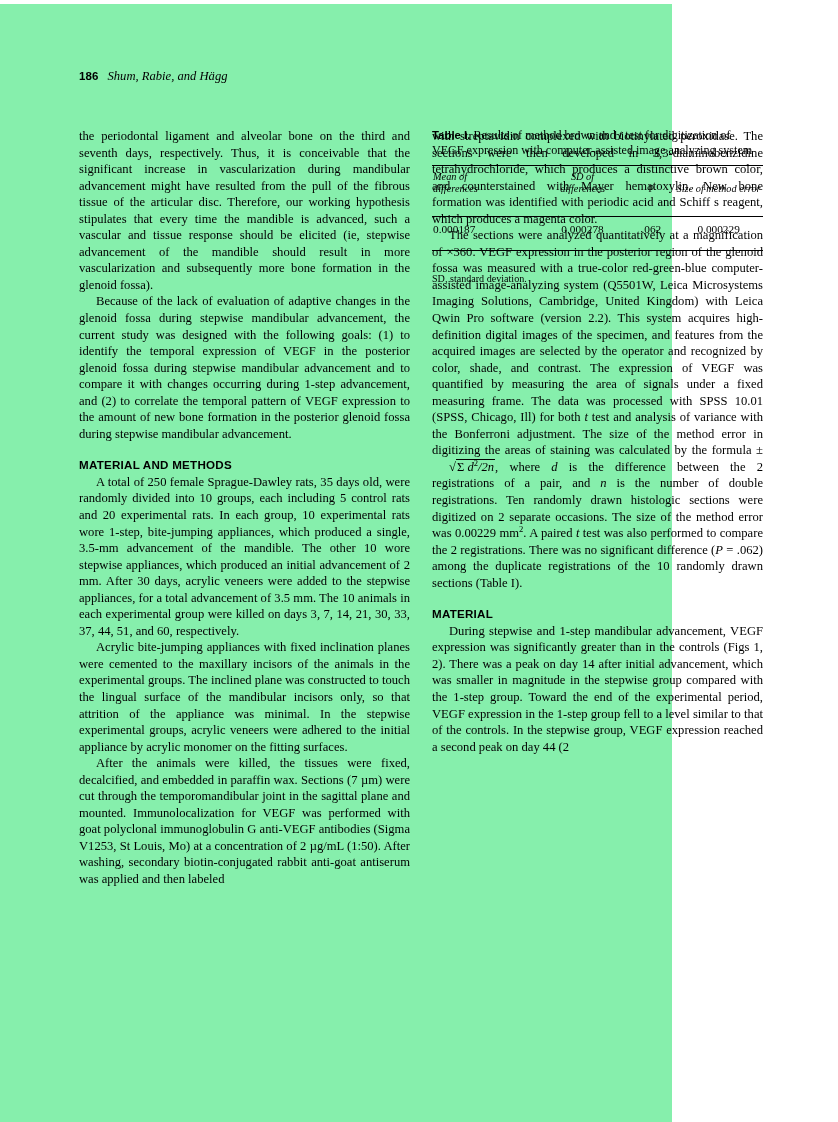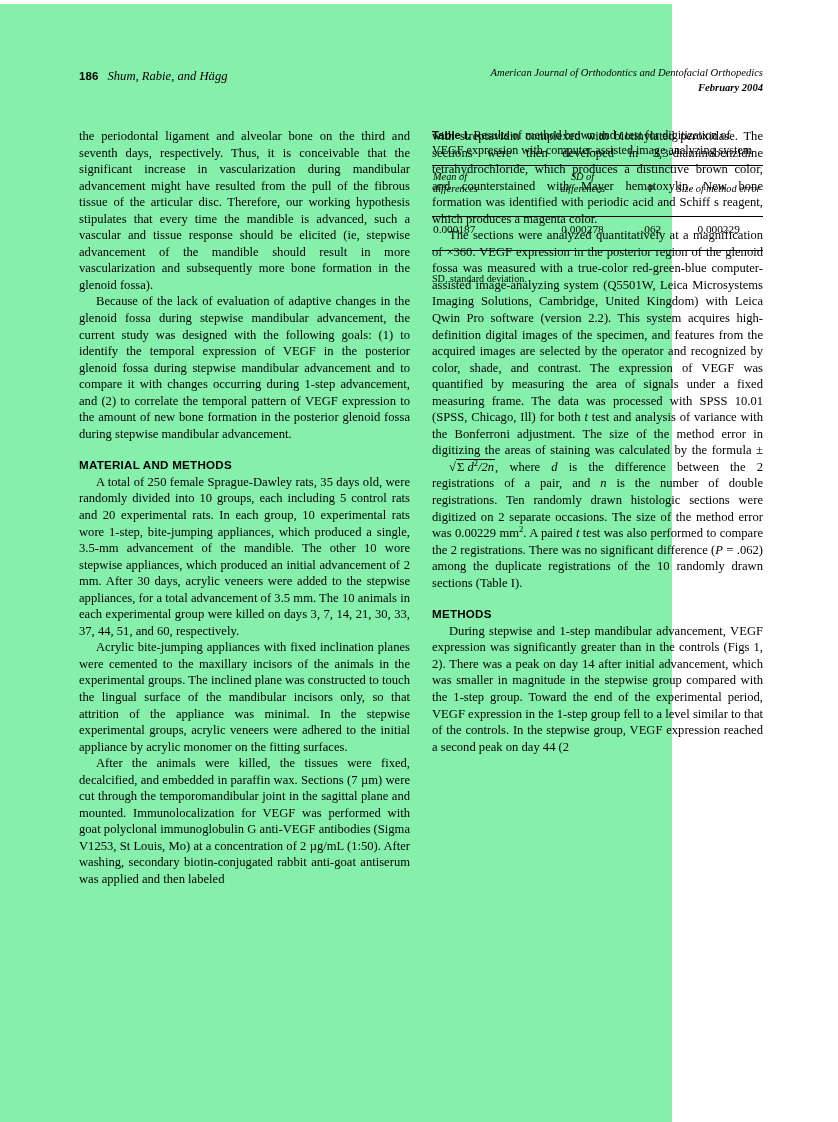--- a/index.html
+++ b/index.html
@@ -170,24 +170,20 @@
   }
 </style>
 </head>
 <body>
 
 <div class="page">
 
   <div class="runhead">
     <div class="runhead-left">
       <span class="folio">186</span><span class="runhead-authors">Shum, Rabie, and Hägg</span>
-    </div>
-    <div class="runhead-right">
-      <span>American Journal of Orthodontics and Dentofacial Orthopedics</span>
-      <span class="line2">February 2004</span>
     </div>
   </div>
 
   <div class="col col-left">
     <p class="body">the periodontal ligament and alveolar bone on the third and seventh days, respectively. Thus, it is conceivable that the significant increase in vascularization during mandibular advancement might have resulted from the pull of the fibrous tissue of the articular disc. Therefore, our working hypothesis stipulates that every time the mandible is advanced, such a vascular and tissue response should be elicited (ie, stepwise advancement of the mandible should result in more vascularization and subsequently more bone formation in the glenoid fossa).</p>
     <p class="body indent">Because of the lack of evaluation of adaptive changes in the glenoid fossa during stepwise mandibular advancement, the current study was designed with the following goals: (1) to identify the temporal expression of VEGF in the posterior glenoid fossa during stepwise mandibular advancement and to compare it with changes occurring during 1-step advancement, and (2) to correlate the temporal pattern of VEGF expression to the amount of new bone formation in the posterior glenoid fossa during stepwise mandibular advancement.</p>
 
     <h2 class="section">MATERIAL AND METHODS</h2>
 
     <p class="body indent">A total of 250 female Sprague-Dawley rats, 35 days old, were randomly divided into 10 groups, each including 5 control rats and 20 experimental rats. In each group, 10 experimental rats wore 1-step, bite-jumping appliances, which produced a single, 3.5-mm advancement of the mandible. The other 10 wore stepwise appliances, which produced an initial advancement of 2 mm. After 30 days, acrylic veneers were added to the stepwise appliances, for a total advancement of 3.5 mm. The 10 animals in each experimental group were killed on days 3, 7, 14, 21, 30, 33, 37, 44, 51, and 60, respectively.</p>
@@ -233,18 +229,18 @@
     <div class="table-foot">SD, standard deviation.</div>
   </div>
 
   <div class="col col-right" id="right-col">
     <p class="body">with streptavidin complexed with biotinylated peroxidase. The sections were then developed in 3,3-diaminobenzidine tetrahydrochloride, which produces a distinctive brown color, and counterstained with Mayer hematoxylin. New bone formation was identified with periodic acid and Schiff s reagent, which produces a magenta color.</p>
 
     <p class="body indent">
       <span>The sections were analyzed quantitatively at a magnification of ×360. VEGF expression in the posterior region of the glenoid fossa was measured with a true-color red-green-blue computer-assisted image-analyzing system (Q5501W, Leica Microsystems Imaging Solutions, Cambridge, United Kingdom) with Leica Qwin Pro software (version 2.2). This system acquires high-definition digital images of the specimen, and features from the acquired images are selected by the operator and recognized by color, shade, and contrast. The expression of VEGF was quantified by measuring the area of signals under a fixed measuring frame. The data was processed with SPSS 10.01 (SPSS, Chicago, Ill) for both </span><span class="it">t</span><span> test and analysis of variance with the Bonferroni adjustment. The size of the method error in digitizing the areas of staining was calculated by the formula </span><span>±</span><span class="sqrt-wrap"><span>√</span><span class="radicand"><span>Σ </span><span class="it">d</span><span class="sup">2</span><span class="it">/2n</span></span></span><span>, where </span><span class="it">d</span><span> is the difference between the 2 registrations of a pair, and </span><span class="it">n</span><span> is the number of double registrations. Ten randomly drawn histologic sections were digitized on 2 separate occasions. The size of the method error was 0.00229 mm</span><span class="sup">2</span><span>. A paired </span><span class="it">t</span><span> test was also performed to compare the 2 registrations. There was no significant difference (</span><span class="it">P</span><span> = .062) among the duplicate registrations of the 10 randomly drawn sections (Table I).</span>
     </p>
 
-    <h2 class="section">METHODS</h2>
+    <h2 class="section">MATERIAL</h2>
 
     <p class="body indent">During stepwise and 1-step mandibular advancement, VEGF expression was significantly greater than in the controls (Figs 1, 2). There was a peak on day 14 after initial advancement, which was smaller in magnitude in the stepwise group compared with the 1-step group. Toward the end of the experimental period, VEGF expression in the 1-step group fell to a level similar to that of the controls. In the stepwise group, VEGF expression reached a second peak on day 44 (2</p>
   </div>
 
 </div>
 
 </body></html>

